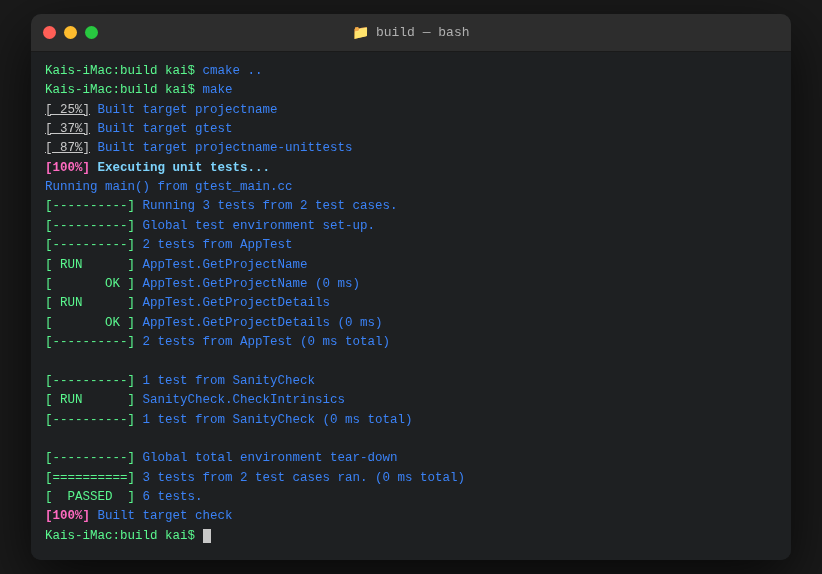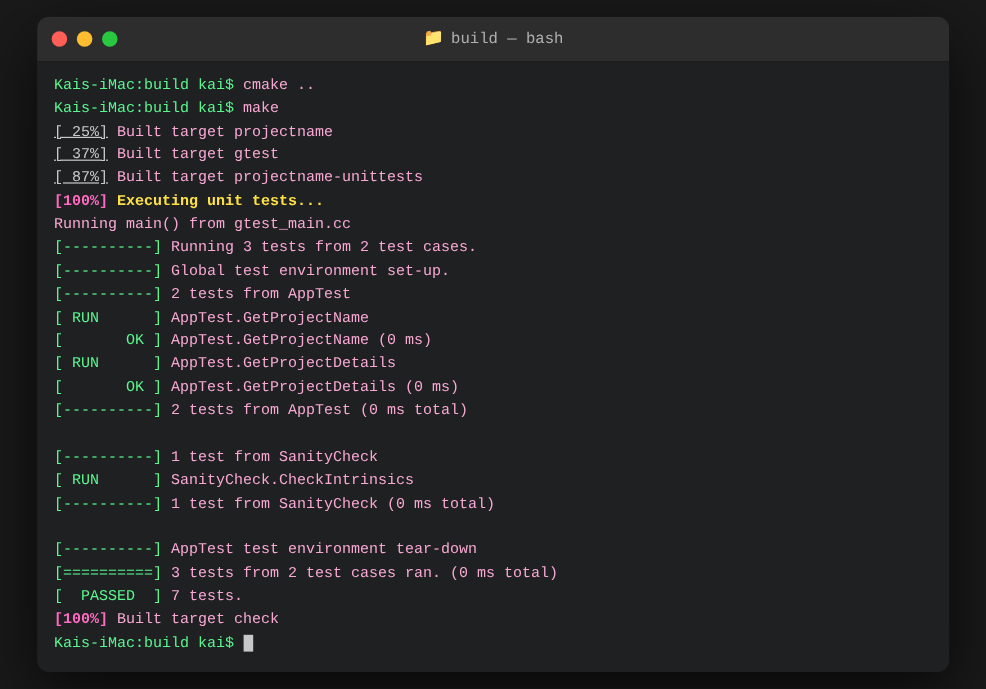--- a/index.html
+++ b/index.html
@@ -72,22 +72,22 @@
       color: #c8c8c8;
       background: #1e2022;
       min-height: 490px;
     }
 
     .line {
       white-space: pre;
       display: block;
     }
     .green { color: #5af78e; }
-    .white { color: #f9a8d4; }
-    .executing { color: #fde047; font-weight: bold; }
+    .white { color: #3b82f6; }
+    .executing { color: #7dd3fc; font-weight: bold; }
     .pct { color: #c8c8c8; text-decoration: underline; }
     .pct-100 { color: #ff6ac1; font-weight: bold; }
     .pct-100-passed { color: #ff6ac1; font-weight: bold; }
 
     .cursor {
       display: inline-block;
       width: 8px;
       height: 14px;
       background: #c8c8c8;
       vertical-align: text-bottom;
@@ -122,19 +122,19 @@
     <span class="line"><span class="green">[ RUN      ]</span><span class="white"> AppTest.GetProjectName</span></span>
     <span class="line"><span class="green">[       OK ]</span><span class="white"> AppTest.GetProjectName (0 ms)</span></span>
     <span class="line"><span class="green">[ RUN      ]</span><span class="white"> AppTest.GetProjectDetails</span></span>
     <span class="line"><span class="green">[       OK ]</span><span class="white"> AppTest.GetProjectDetails (0 ms)</span></span>
     <span class="line"><span class="green">[----------]</span><span class="white"> 2 tests from AppTest (0 ms total)</span></span>
     <span class="line">&nbsp;</span>
     <span class="line"><span class="green">[----------]</span><span class="white"> 1 test from SanityCheck</span></span>
     <span class="line"><span class="green">[ RUN      ]</span><span class="white"> SanityCheck.CheckIntrinsics</span></span>
     <span class="line"><span class="green">[----------]</span><span class="white"> 1 test from SanityCheck (0 ms total)</span></span>
     <span class="line">&nbsp;</span>
-    <span class="line"><span class="green">[----------]</span><span class="white"> AppTest test environment tear-down</span></span>
+    <span class="line"><span class="green">[----------]</span><span class="white"> Global total environment tear-down</span></span>
     <span class="line"><span class="green">[==========]</span><span class="white"> 3 tests from 2 test cases ran. (0 ms total)</span></span>
-    <span class="line"><span class="green">[  PASSED  ]</span><span class="white"> 7 tests.</span></span>
+    <span class="line"><span class="green">[  PASSED  ]</span><span class="white"> 6 tests.</span></span>
     <span class="line"><span class="pct-100-passed">[100%]</span><span class="white"> Built target check</span></span>
     <span class="line"><span class="green">Kais-iMac:build kai$</span><span class="white"> </span><span class="cursor"></span></span>
   </div>
 </div>
 
 </body></html>

